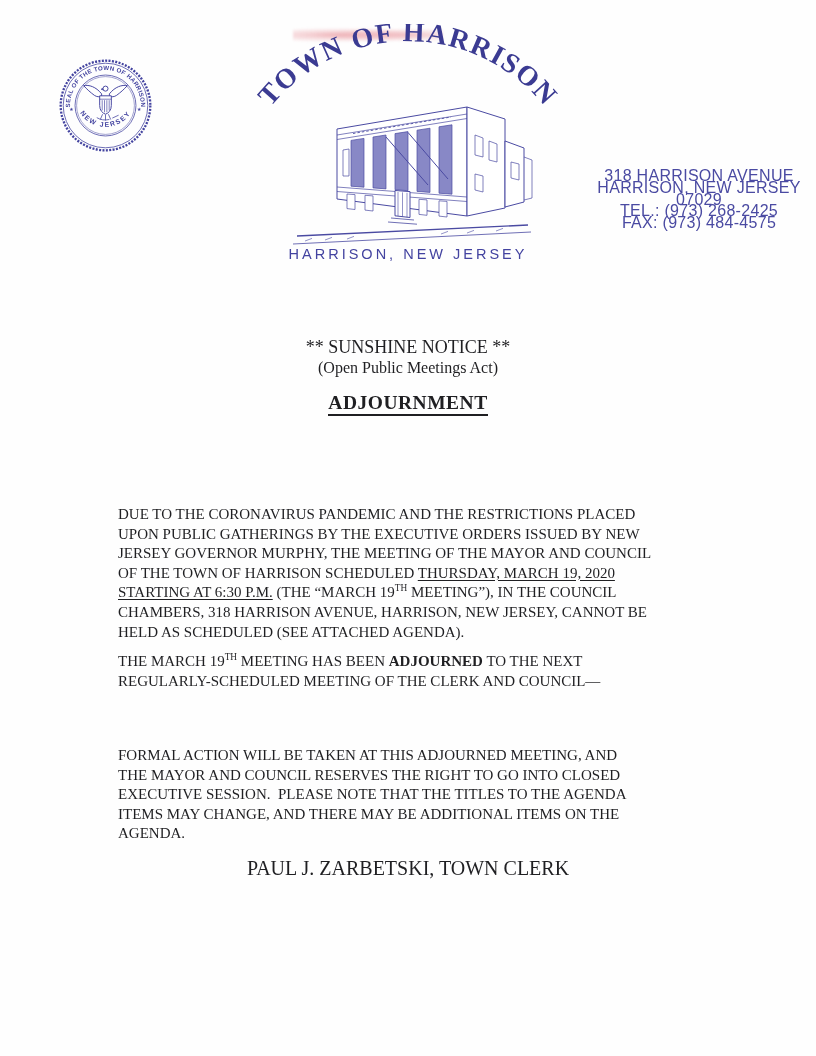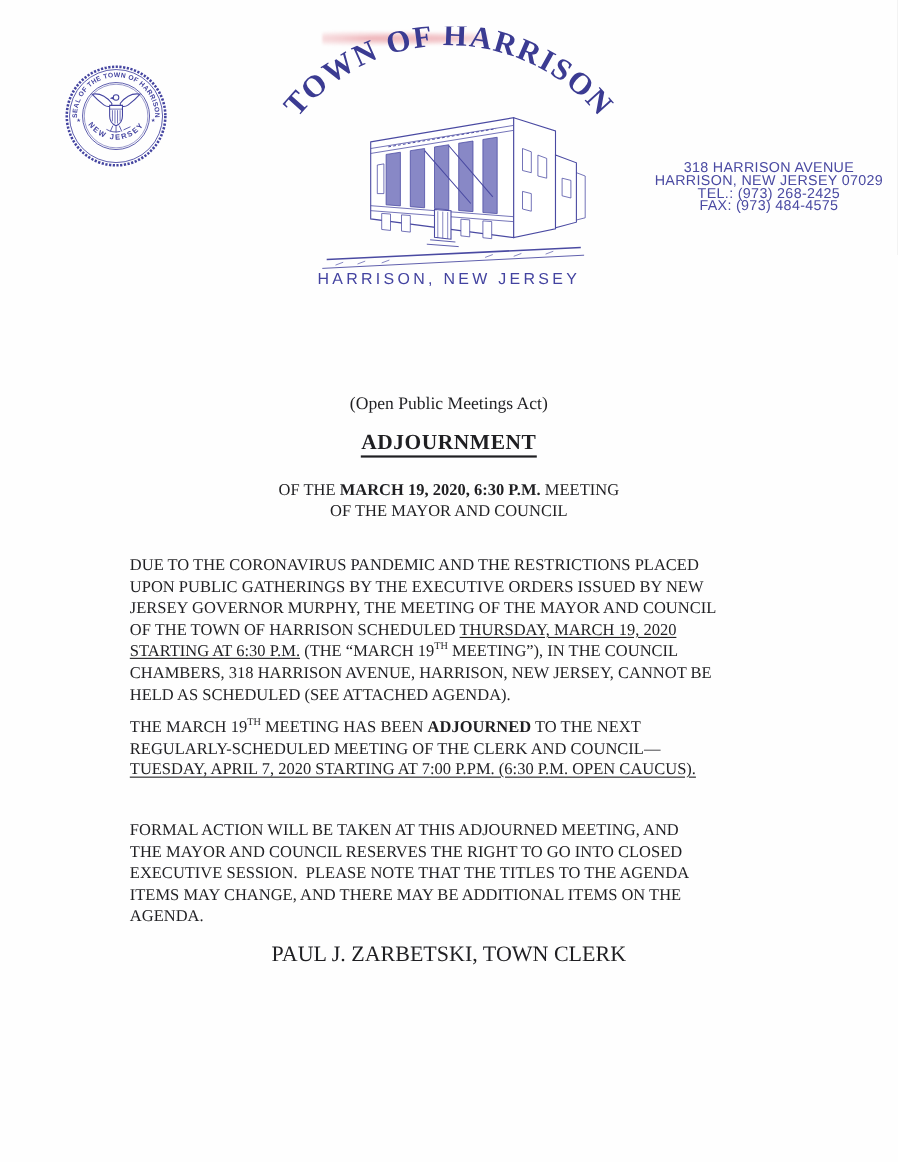--- a/index.html
+++ b/index.html
@@ -19,23 +19,23 @@
   .official-name{font-size:12.5px;letter-spacing:.6px;margin-bottom:2px;}
   .official-title{font-size:9.5px;letter-spacing:.8px;line-height:11.5px;}
   .arch-wrap{position:absolute;left:242px;top:24px;width:332px;height:104px;}
   .building{position:absolute;left:291px;top:95px;width:244px;height:160px;}
   .place-line{
     position:absolute;left:208px;top:246px;width:400px;
     text-align:center;font-family:"Liberation Sans", sans-serif;
     font-size:14.5px;letter-spacing:3px;color:#4343a0;
   }
   .address-block{
-    position:absolute;left:586px;top:146px;width:226px;
+    position:absolute;left:586px;top:170px;width:226px;
     text-align:center;font-family:"Liberation Sans", sans-serif;
-    font-size:13px;line-height:11.8px;color:#4a4aa2;letter-spacing:.3px;
+    font-size:16px;line-height:11.8px;color:#4a4aa2;letter-spacing:.3px;
   }
   .scan-artifact{
     position:absolute;left:293px;top:27px;width:150px;height:16px;
     background:radial-gradient(ellipse at 30% 50%, rgba(225,110,120,.45), rgba(225,110,120,0) 65%),
                radial-gradient(ellipse at 75% 50%, rgba(225,110,120,.35), rgba(225,110,120,0) 60%);
     filter:blur(1px);
   }
   
   .doc-text{color:#1f1f22;}
   .centered{position:absolute;left:0;width:816px;text-align:center;}
@@ -155,41 +155,40 @@
   <div class="place-line">HARRISON, NEW JERSEY</div>
 
   <div class="address-block">
     <div>318 HARRISON AVENUE</div>
     <div>HARRISON, NEW JERSEY 07029</div>
     <div>TEL.: (973) 268-2425</div>
     <div>FAX:  (973) 484-4575</div>
   </div>
 
 
+  <div class="centered doc-text notice-title">** SUNSHINE NOTICE **</div>
 
   <div class="centered doc-text heading">
     <span class="u-wrap">ADJOURNMENT</span>
   </div>
 
   <div class="centered doc-text notice-subtitle">(Open Public Meetings Act)</div>
 
-  <div class="centered doc-text subheading"><span>OF THE </span><span style="font-weight: bold;">MARCH 19, 2020, 6:30 P.M.</span><span> MEETING
-OF THE MAYOR AND COUNCIL</span></div>
 
   <div class="para doc-text p1"><span>DUE TO THE CORONAVIRUS PANDEMIC AND THE RESTRICTIONS PLACED
 UPON PUBLIC GATHERINGS BY THE EXECUTIVE ORDERS ISSUED BY NEW
 JERSEY GOVERNOR MURPHY, THE MEETING OF THE MAYOR AND COUNCIL
 OF THE TOWN OF HARRISON SCHEDULED </span><span class="useg">THURSDAY, MARCH 19, 2020</span><span>
 </span><span class="useg">STARTING AT 6:30 P.M.</span><span> (THE “MARCH 19</span><span class="sup">TH</span><span> MEETING”), IN THE COUNCIL
 CHAMBERS, 318 HARRISON AVENUE, HARRISON, NEW JERSEY, CANNOT BE
 HELD AS SCHEDULED (SEE ATTACHED AGENDA).</span></div>
 
   <div class="para doc-text p2"><span>THE MARCH 19</span><span class="sup">TH</span><span> MEETING HAS BEEN </span><span style="font-weight: bold;">ADJOURNED</span><span> TO THE NEXT
 REGULARLY-SCHEDULED MEETING OF THE CLERK AND COUNCIL—
-</span><span class="useg">TUESDAY, APRIL 7, 2020 STARTING AT 7:00 P.PM. (6:30 P.M. OPEN CAUCUS).</span></div>
+</span></div>
 
   <div class="para doc-text p3"><span>FORMAL ACTION WILL BE TAKEN AT THIS ADJOURNED MEETING, AND
 THE MAYOR AND COUNCIL RESERVES THE RIGHT TO GO INTO CLOSED
 EXECUTIVE SESSION.  PLEASE NOTE THAT THE TITLES TO THE AGENDA
 ITEMS MAY CHANGE, AND THERE MAY BE ADDITIONAL ITEMS ON THE
 AGENDA.</span></div>
 
   <div class="centered doc-text signature">PAUL J. ZARBETSKI, TOWN CLERK</div>
 
 </div>

